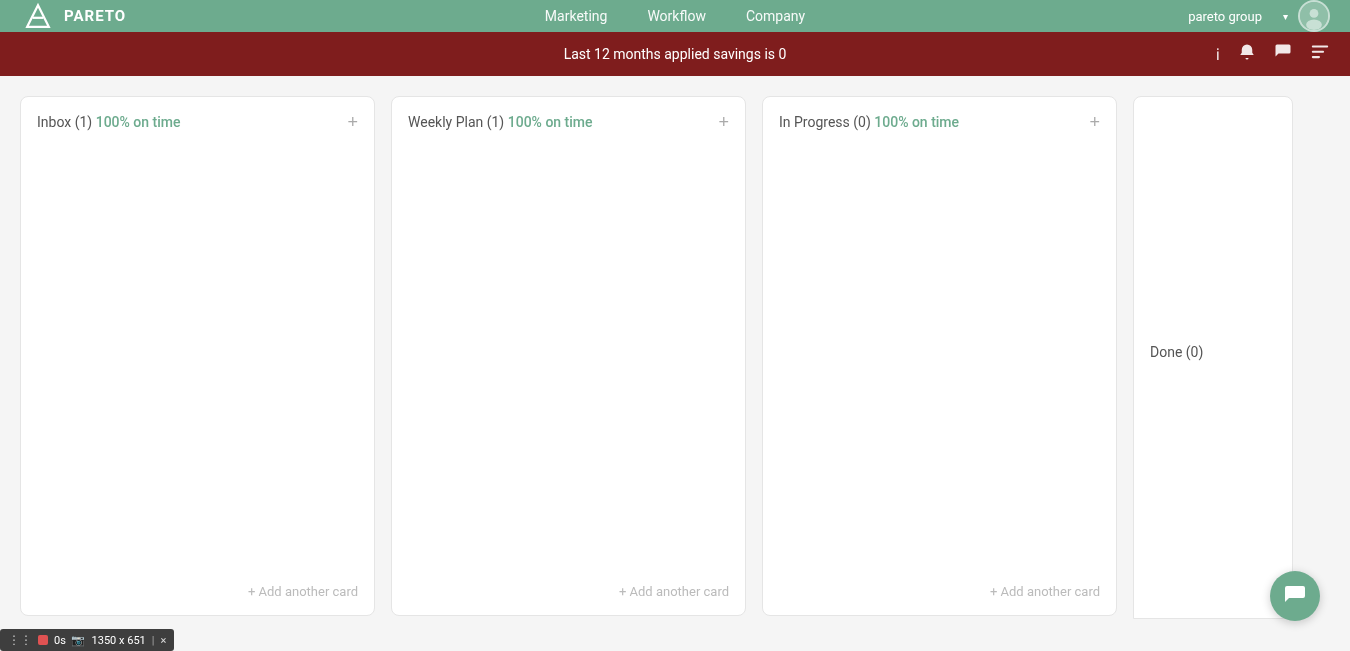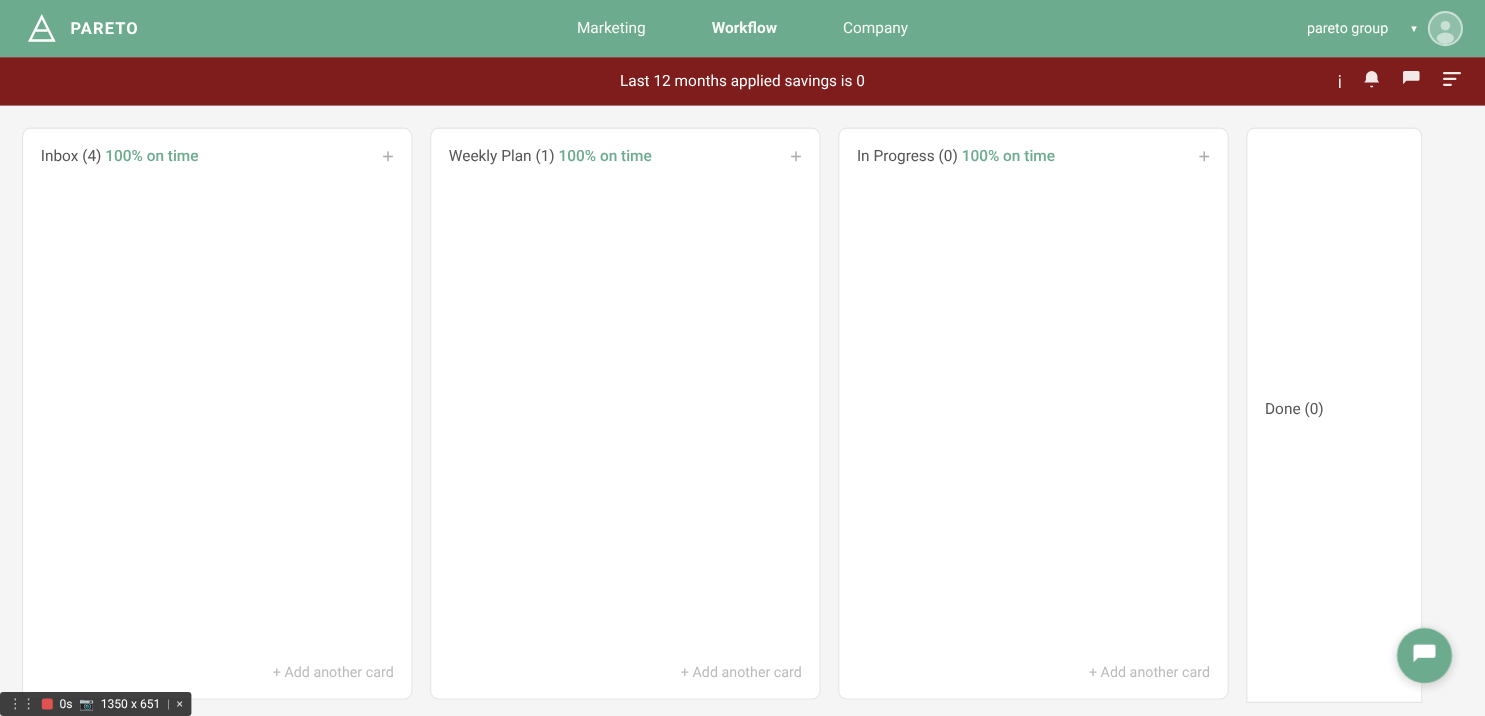--- a/index.html
+++ b/index.html
@@ -1,21 +1,21 @@
 <!DOCTYPE html>
 <html><head>
   <meta charset="utf-8">
   <style>
     * { margin: 0; padding: 0; box-sizing: border-box; }
     body { font-family: -apple-system, BlinkMacSystemFont, 'Segoe UI', Roboto, sans-serif; background: #f5f5f5; width: 1350px; height: 651px; overflow: hidden; }
 
     
     .navbar {
       background: #6dab8e;
-      height: 52px;
+      height: 32px;
       display: flex;
       align-items: center;
       padding: 0 20px;
       justify-content: space-between;
     }
     .navbar-left {
       display: flex;
       align-items: center;
       gap: 8px;
     }
@@ -25,21 +25,21 @@
     }
     .logo-text {
       color: white;
       font-weight: 700;
       font-size: 15px;
       letter-spacing: 1px;
     }
     .navbar-center {
       display: flex;
       align-items: center;
-      gap: 60px;
+      gap: 40px;
       position: absolute;
       left: 50%;
       transform: translateX(-50%);
     }
     .nav-link {
       color: white;
       font-size: 14px;
       cursor: pointer;
       text-decoration: none;
       opacity: 0.95;
@@ -227,21 +227,21 @@
   <div class="navbar-left">
     <svg class="logo-icon" viewBox="0 0 40 40" fill="none">
       <polygon points="8,32 20,8 32,32" fill="none" stroke="white" stroke-width="2.5"></polygon>
       <line x1="14" y1="22" x2="26" y2="22" stroke="white" stroke-width="2.5"></line>
     </svg>
     <span class="logo-text">PARETO</span>
   </div>
 
   <div class="navbar-center">
     <a class="nav-link">Marketing</a>
-    <a class="nav-link" style="font-weight:700;">Workflow</a>
+    <a class="nav-link" style="font-weight:400;">Workflow</a>
     <a class="nav-link">Company</a>
   </div>
 
   <div class="navbar-right">
     <div class="user-group">
       <span>pareto group</span>
       <span class="chevron-down">▾</span>
     </div>
     <div class="avatar">
       <svg viewBox="0 0 32 32" width="32" height="32">
@@ -275,21 +275,21 @@
       </svg>
     </span>
   </div>
 </div>
 
 <div class="board">
 
   <div class="column">
     <div class="column-header">
       <span class="column-title">
-        <span>Inbox (4) </span>
+        <span>Inbox (1) </span>
         <span class="column-title-on-time">100% on time</span>
       </span>
       <button class="add-col-btn">+</button>
     </div>
     <div class="column-body"></div>
     <span class="add-card-link">+ Add another card</span>
   </div>
 
   <div class="column">
     <div class="column-header">

